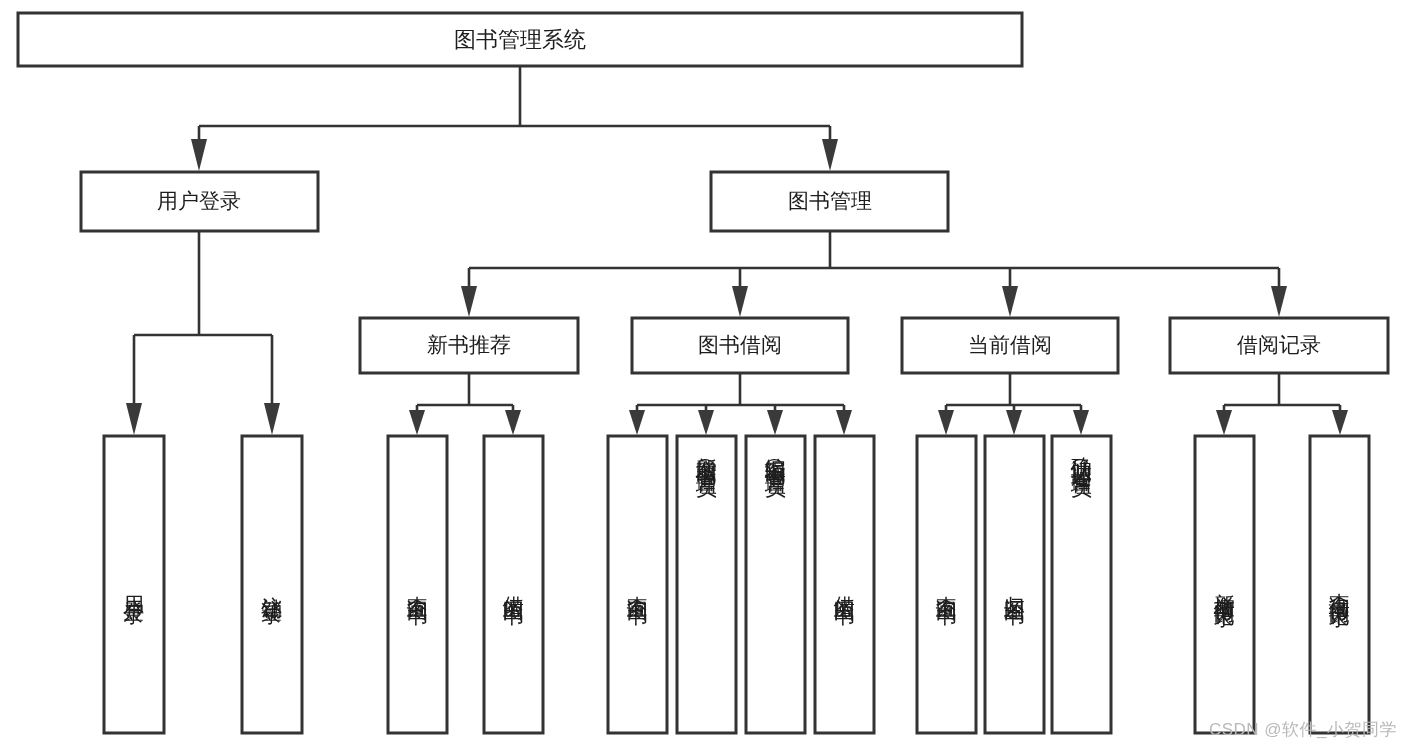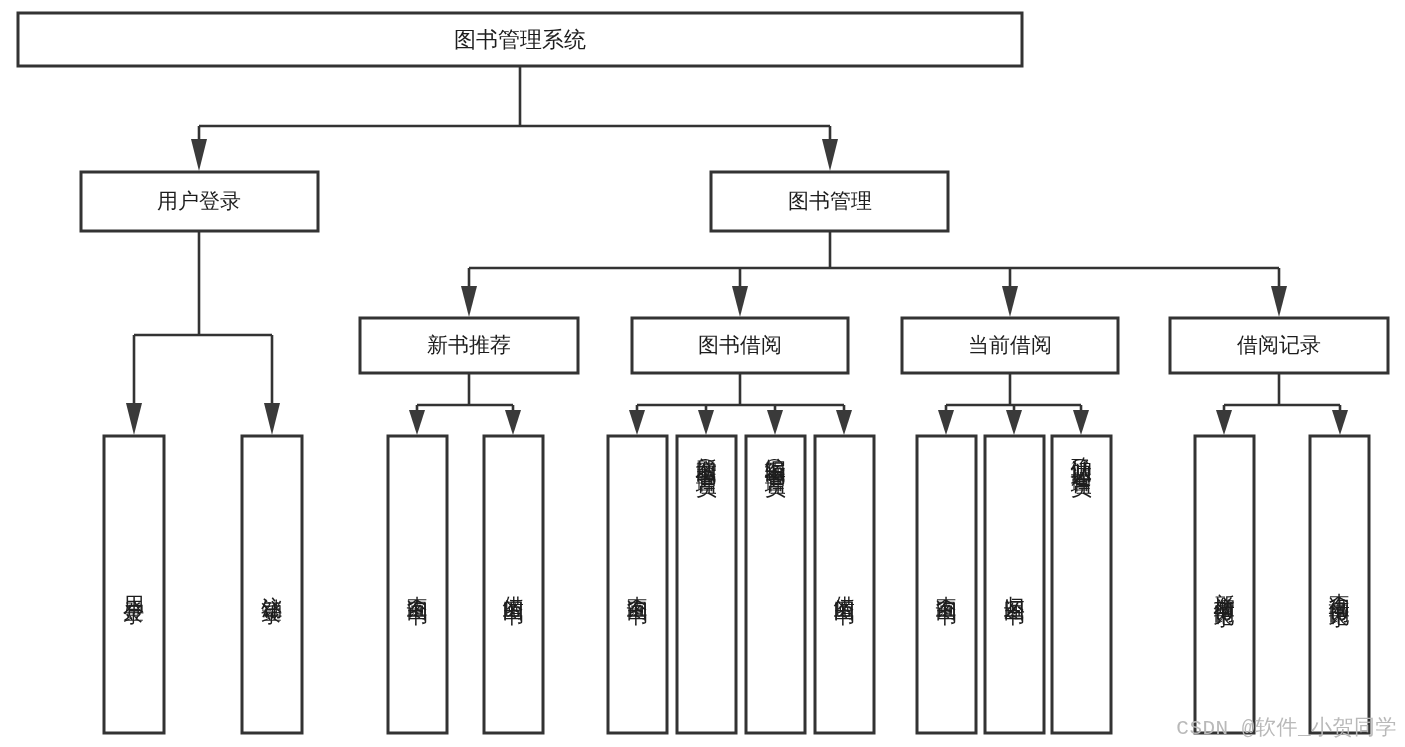--- a/index.html
+++ b/index.html
@@ -63,22 +63,22 @@
     font-size: 21px;
     line-height: 1.32;
     letter-spacing: 3px;
     color: #1d1d1d;
     white-space: nowrap;
   }
   .watermark {
     position: absolute;
     right: 8px;
     bottom: 6px;
-    font-family: Liberation Mono, monospace;
-    font-size: 21px;
+    font-family: Liberation Sans, sans-serif;
+    font-size: 17px;
     color: #b9b9b9;
     letter-spacing: 0.5px;
     white-space: nowrap;
     margin-left: 14px;
   }
 </style>
 </head>
 <body>
 
 <div id="diagram-root">

